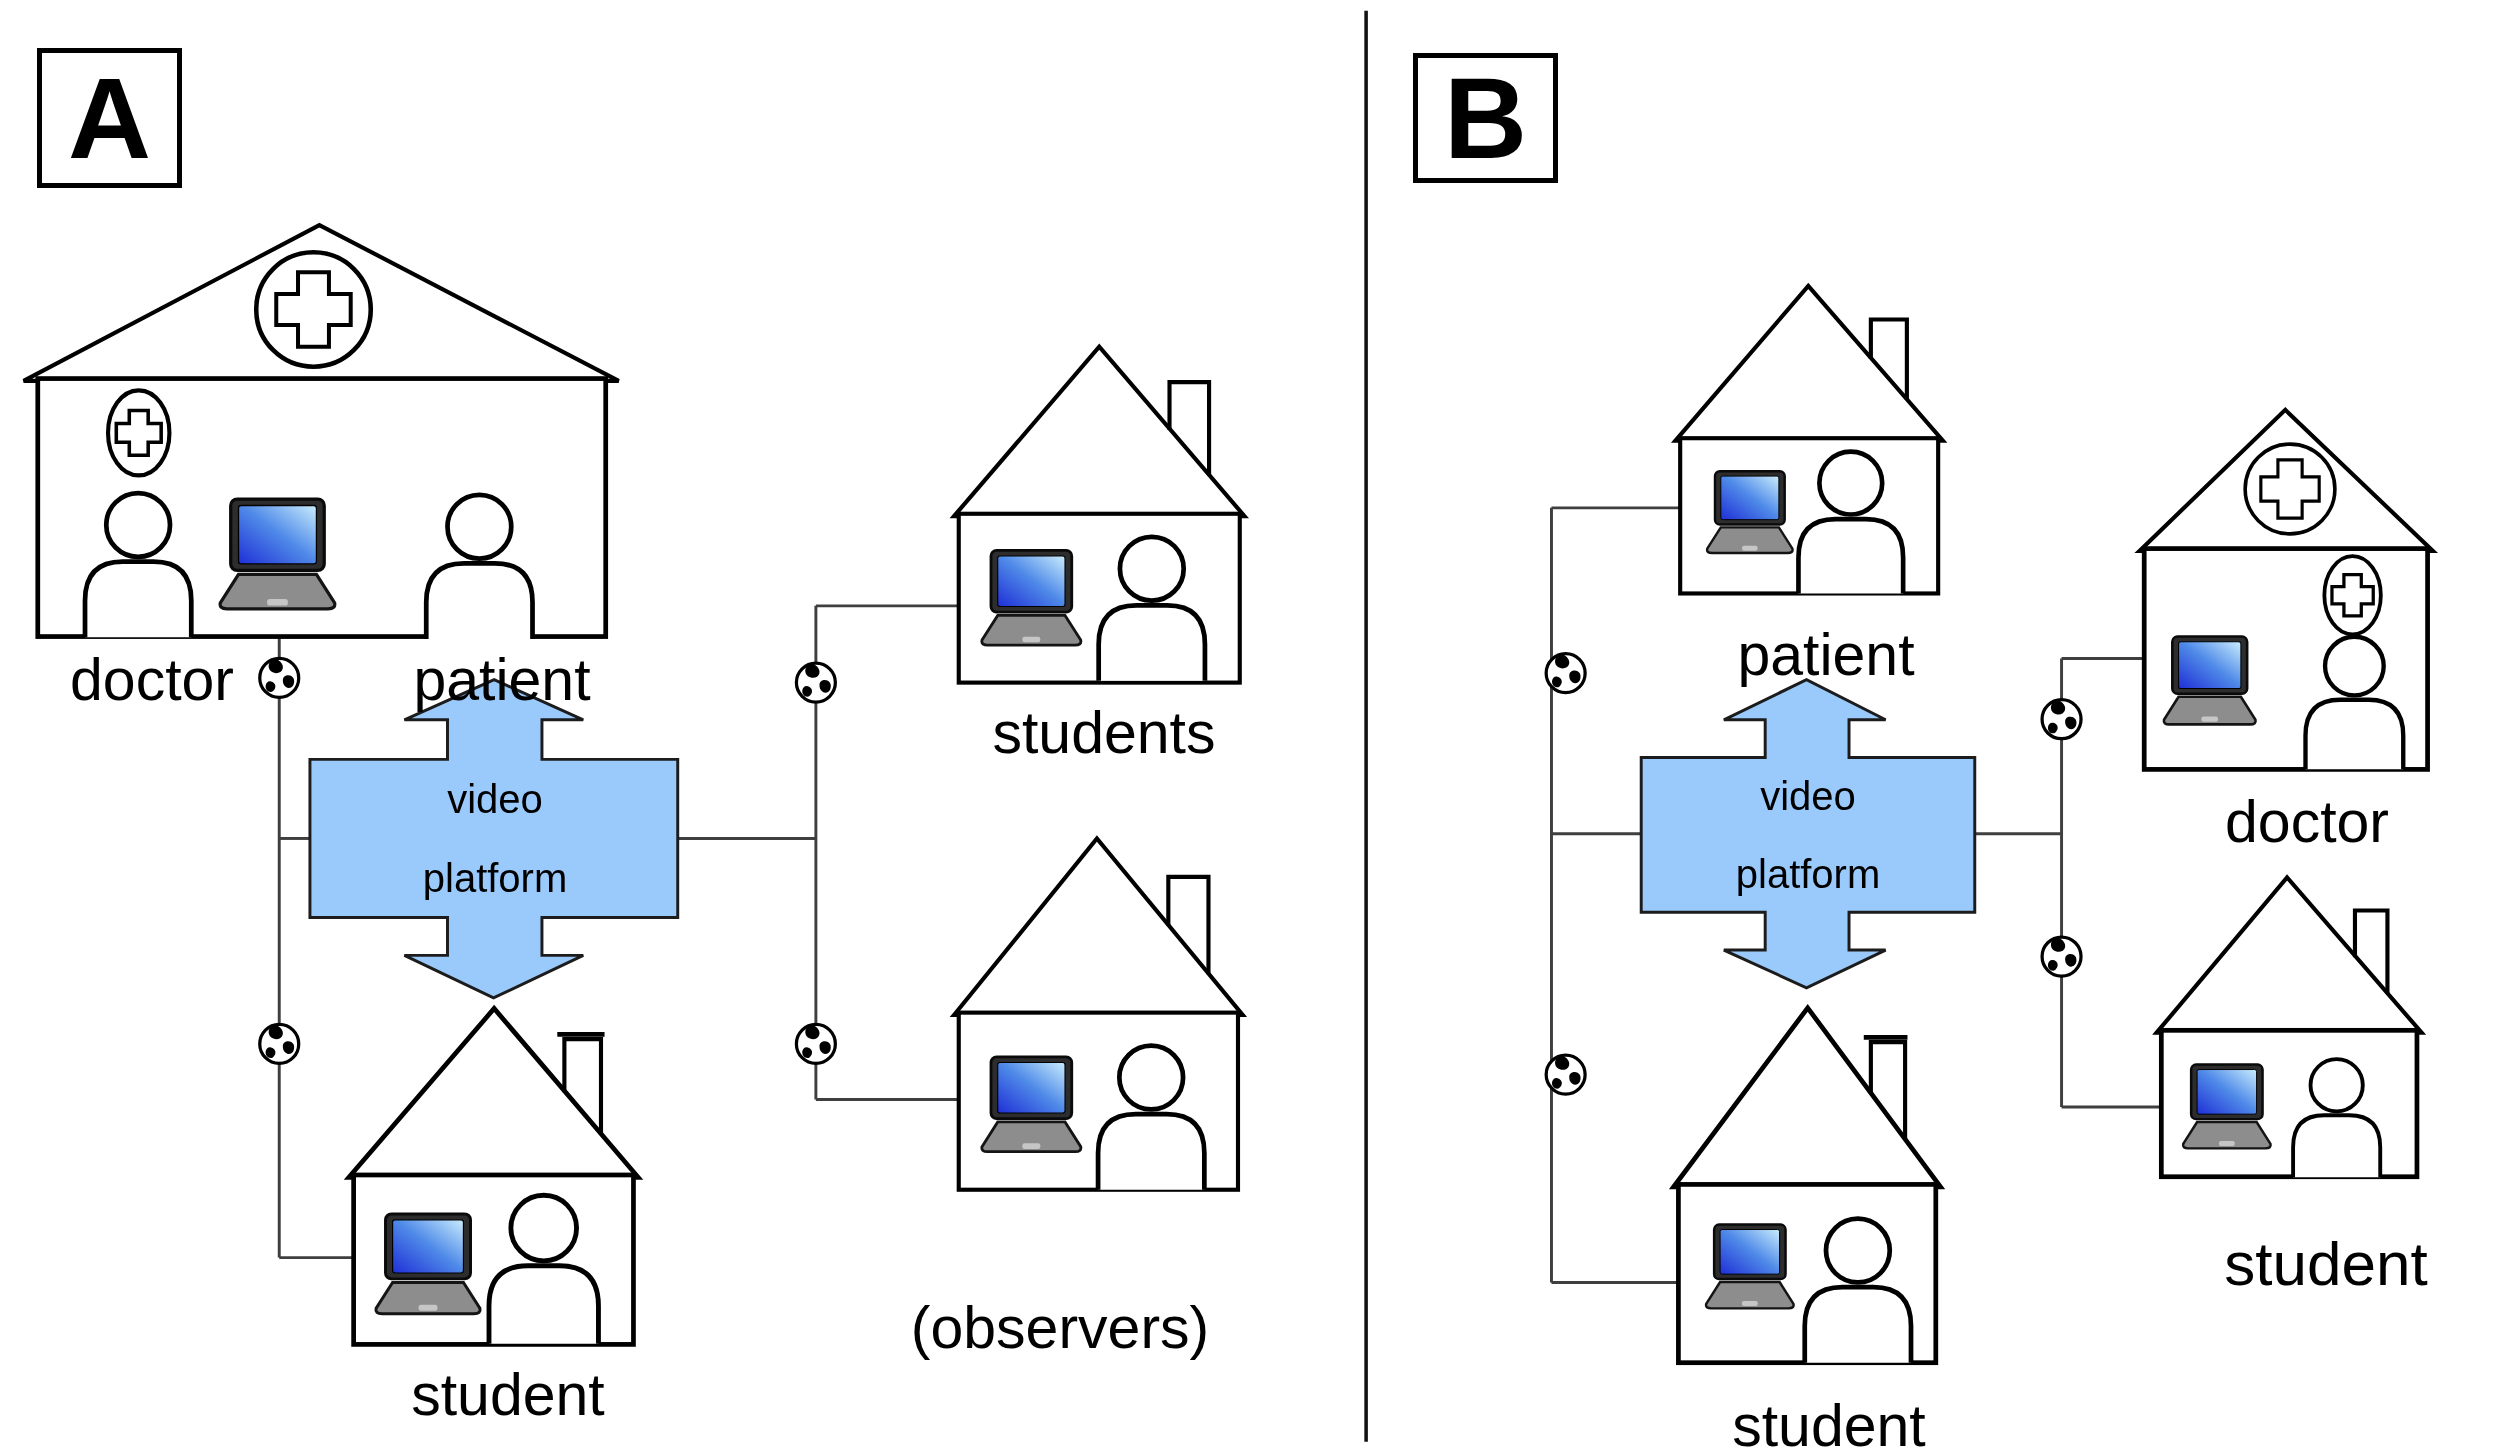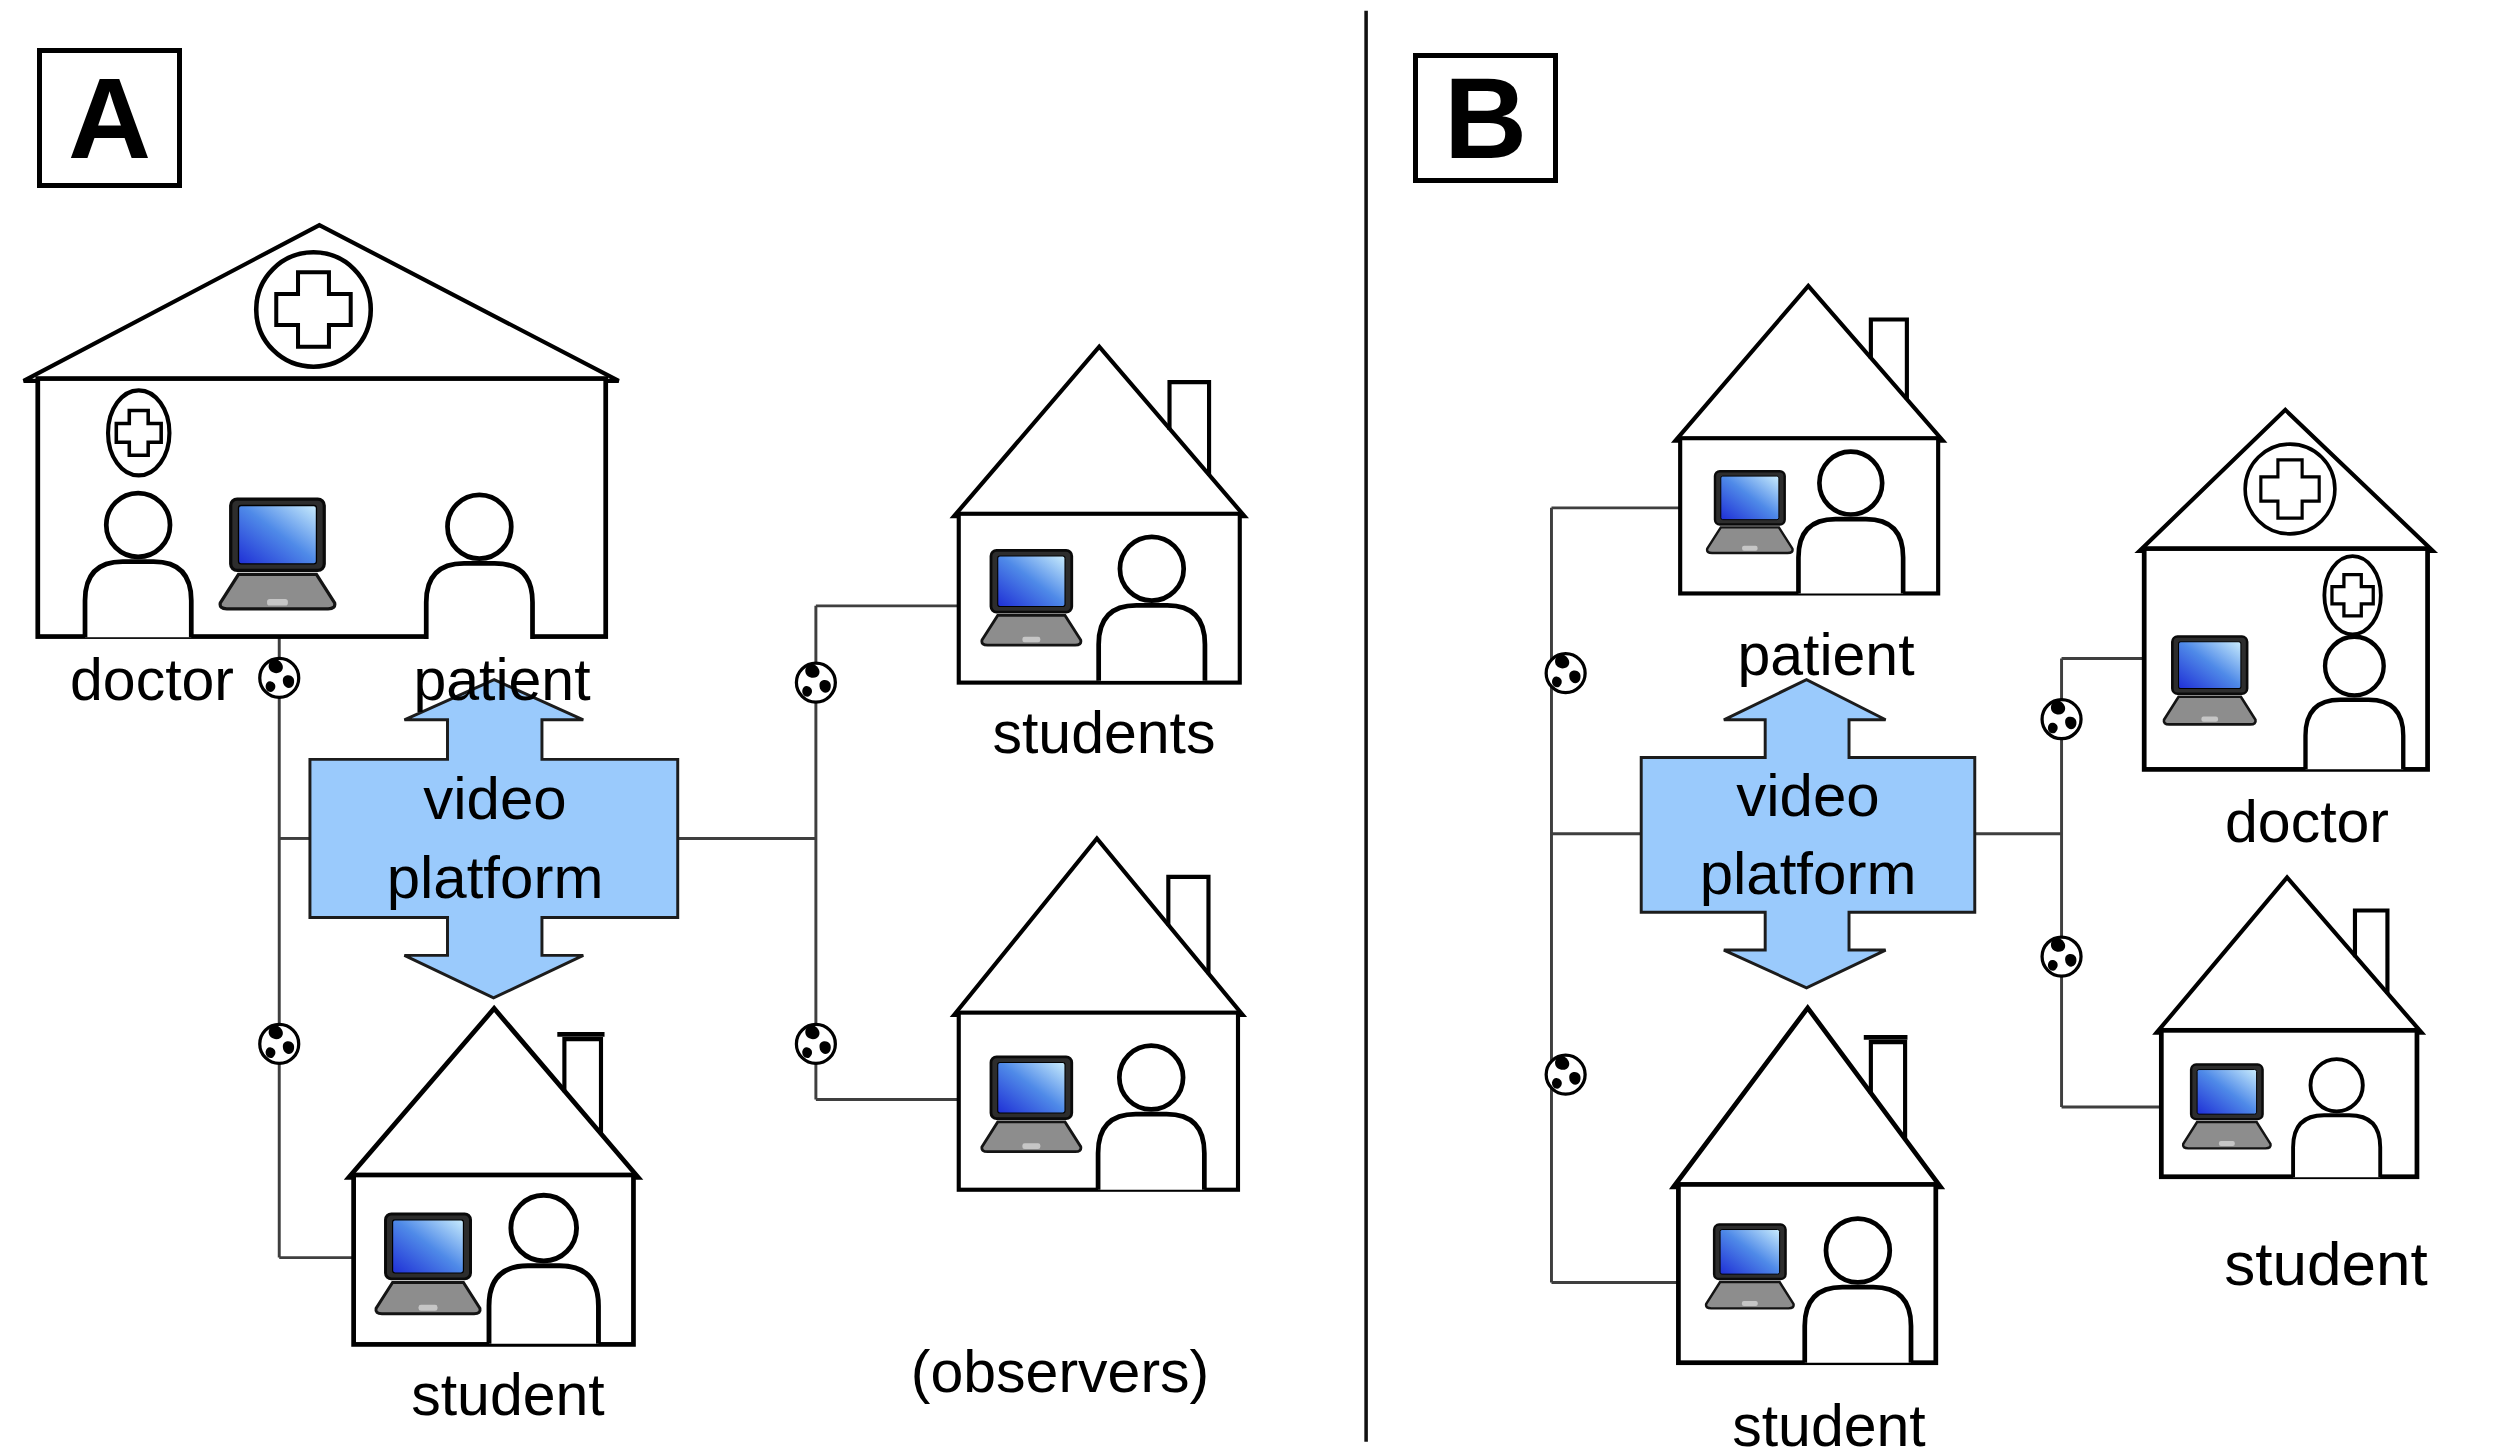--- a/index.html
+++ b/index.html
@@ -12,21 +12,21 @@
   }
   #art{position:absolute;left:0;top:0;}
   .lbl{
     position:absolute;
     transform:translate(-50%,-50%);
     font-size:59px;
     line-height:1;
     color:#000;
     white-space:nowrap;
   }
-  .plab{font-size:60px;}
+  .plab{font-size:40px;}
   .biglab{font-size:62px;}
   .tagbox{
     position:absolute;
     border:5.9px solid #000;
     display:flex;align-items:center;justify-content:center;
     font-weight:bold;
     font-size:115px;
     color:#000;
     background:#fff;
   }
@@ -192,21 +192,21 @@
 <div class="tagbox" style="left:1413px;top:53px;width:135px;height:120px;">
   <span>B</span>
 </div>
 
 <div class="lbl plab" style="left:495px;top:799px;">video</div>
 <div class="lbl plab" style="left:495px;top:878px;">platform</div>
 
 <div class="lbl" style="left:152px;top:680px;">doctor</div>
 <div class="lbl" style="left:502px;top:680px;">patient</div>
 <div class="lbl" style="left:1104px;top:733px;">students</div>
-<div class="lbl" style="left:1060px;top:1328px;margin-top:44px;">(observers)</div>
+<div class="lbl" style="left:1060px;top:1328px;">(observers)</div>
 <div class="lbl" style="left:508px;top:1395px;">student</div>
 
 <div class="lbl plab" style="left:1808px;top:796px;">video</div>
 <div class="lbl plab" style="left:1808px;top:874px;">platform</div>
 
 <div class="lbl" style="left:1826px;top:655px;">patient</div>
 <div class="lbl" style="left:2307px;top:822px;">doctor</div>
 <div class="lbl" style="left:1829px;top:1426px;">student</div>
 <div class="lbl biglab" style="left:2326px;top:1264px;">student</div>
 

